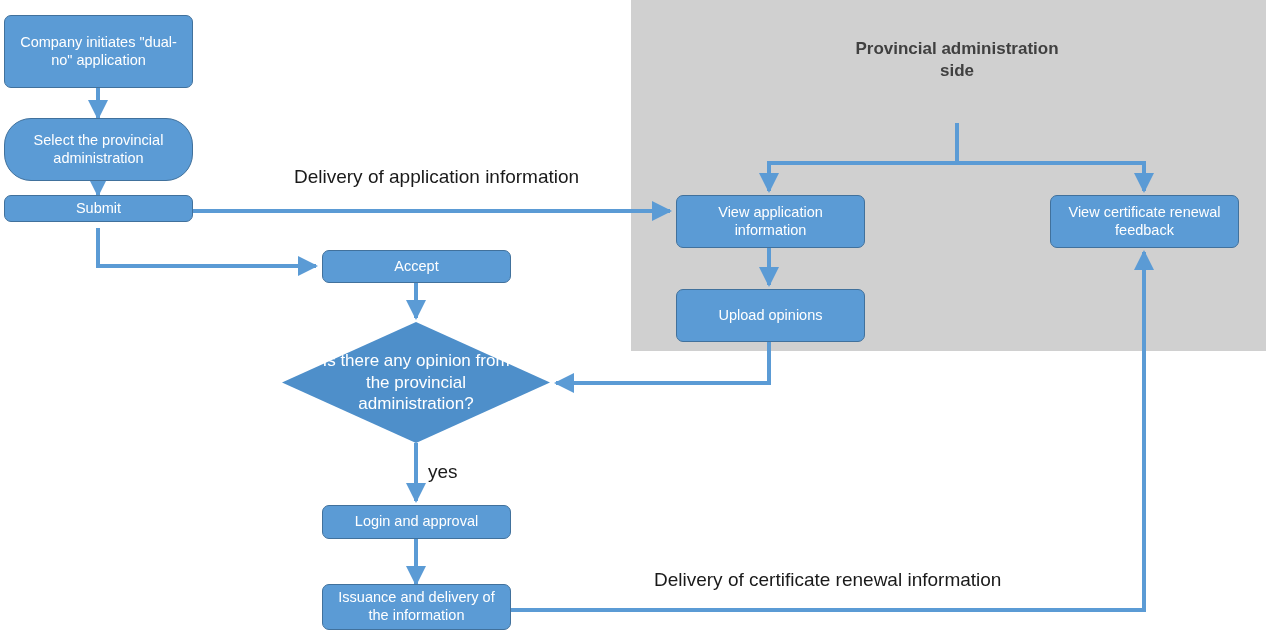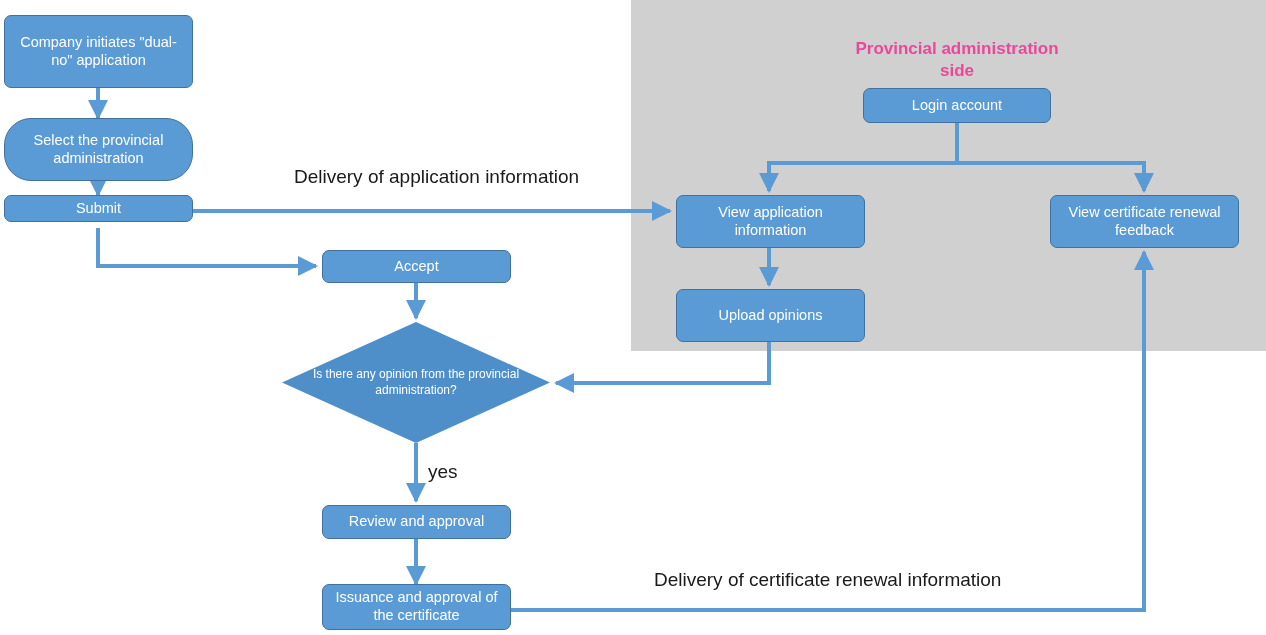--- a/index.html
+++ b/index.html
@@ -44,41 +44,41 @@
     padding: 2px 6px;
     z-index: 3;
   }
   .decision {
     position: absolute;
     display: flex;
     align-items: center;
     justify-content: center;
     text-align: center;
     color: #ffffff;
-    font-size: 12px;
+    font-size: 17px;
     line-height: 1.28;
     z-index: 3;
   }
   .decision .dia-shape {
     position: absolute;
     left: 0; top: 0;
     width: 100%;
     height: 100%;
     background: #4e8fca;
     clip-path: polygon(50% 0%, 100% 50%, 50% 100%, 0% 50%);
     z-index: 0;
   }
   .decision .dia-label {
     position: relative;
     z-index: 1;
     width: 78%;
   }
   .zone-title {
     position: absolute;
-    color: #ec4899;
+    color: #404040;
     font-weight: bold;
     font-size: 17px;
     line-height: 1.28;
     text-align: center;
     z-index: 3;
   }
   .edge-label {
     position: absolute;
     color: #1a1a1a;
     font-size: 19px;
@@ -135,25 +135,24 @@
 
   <div class="node" style="left:4px; top:195px; width:189px; height:27px;">Submit</div>
 
   <div class="node" style="left:322px; top:250px; width:189px; height:33px;text-align:center;">Accept</div>
 
   <div class="decision" style="left:282px; top:322px; width:268px; height:121px;">
     <span class="dia-shape"></span>
     <span class="dia-label">Is there any opinion from the provincial administration?</span>
   </div>
 
-  <div class="node" style="left:322px; top:505px; width:189px; height:34px;">Review and approval</div>
+  <div class="node" style="left:322px; top:505px; width:189px; height:34px;">Login and approval</div>
 
-  <div class="node" style="left:322px; top:584px; width:189px; height:46px;">Issuance and approval of the certificate</div>
+  <div class="node" style="left:322px; top:584px; width:189px; height:46px;">Issuance and delivery of the information</div>
 
-  <div class="node" style="left:863px; top:88px; width:188px; height:35px;">Login account</div>
 
   <div class="node" style="left:676px; top:195px; width:189px; height:53px;">View application information</div>
 
   <div class="node" style="left:676px; top:289px; width:189px; height:53px;">Upload opinions</div>
 
   <div class="node" style="left:1050px; top:195px; width:189px; height:53px;">View certificate renewal feedback</div>
 
   <div class="edge-label" style="left:294px; top:166px;">Delivery of application information</div>
 
   <div class="edge-label" style="left:428px; top:461px;">yes</div>

